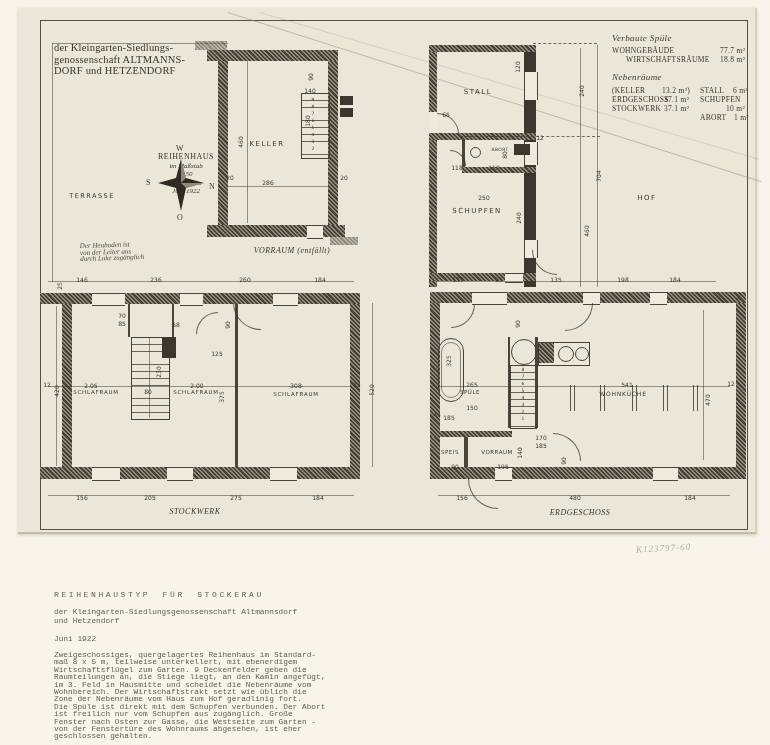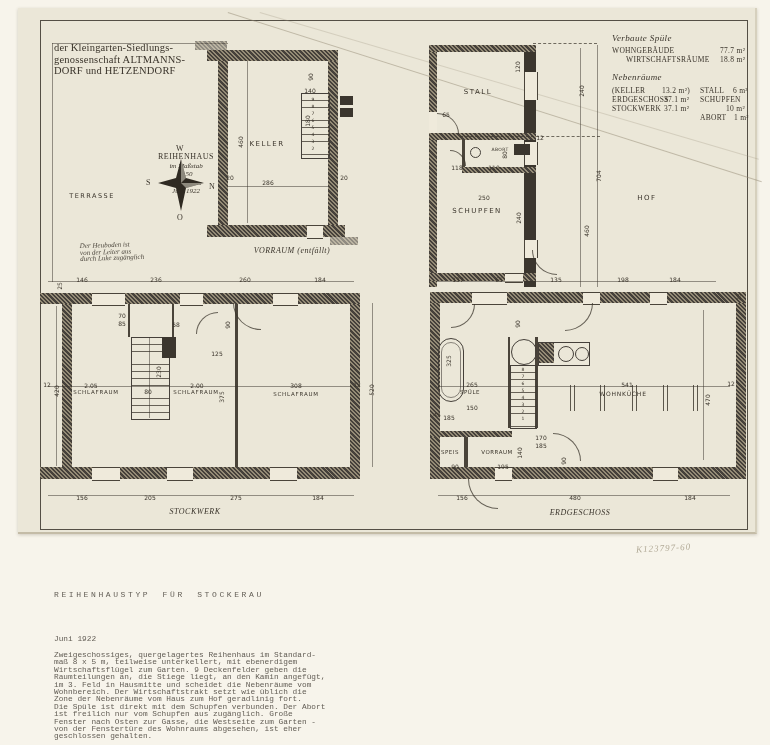--- a/index.html
+++ b/index.html
@@ -320,20 +320,22 @@
       <span class="snum" style="left: 523px; top: 390px;">5</span>
       <span class="snum" style="left: 523px; top: 397px;">4</span>
       <span class="snum" style="left: 523px; top: 404px;">3</span>
       <span class="snum" style="left: 523px; top: 411px;">2</span>
       <span class="snum" style="left: 523px; top: 418px;">1</span>
     </div>
 
   <div class="inv">K123797-60</div>
 
   <div class="cap cap-title">REIHENHAUSTYP FÜR STOCKERAU</div>
+  <div class="cap cap-sub">der Kleingarten-Siedlungsgenossenschaft Altmannsdorf
+und Hetzendorf</div>
   <div class="cap cap-date">Juni 1922</div>
   <div class="cap cap-body">Zweigeschossiges, quergelagertes Reihenhaus im Standard-
 maß 8 x 5 m, teilweise unterkellert, mit ebenerdigem
 Wirtschaftsflügel zum Garten. 9 Deckenfelder geben die
 Raumteilungen an, die Stiege liegt, an den Kamin angefügt,
 im 3. Feld in Hausmitte und scheidet die Nebenräume vom
 Wohnbereich. Der Wirtschaftstrakt setzt wie üblich die
 Zone der Nebenräume vom Haus zum Hof geradlinig fort.
 Die Spüle ist direkt mit dem Schupfen verbunden. Der Abort
 ist freilich nur vom Schupfen aus zugänglich. Große

